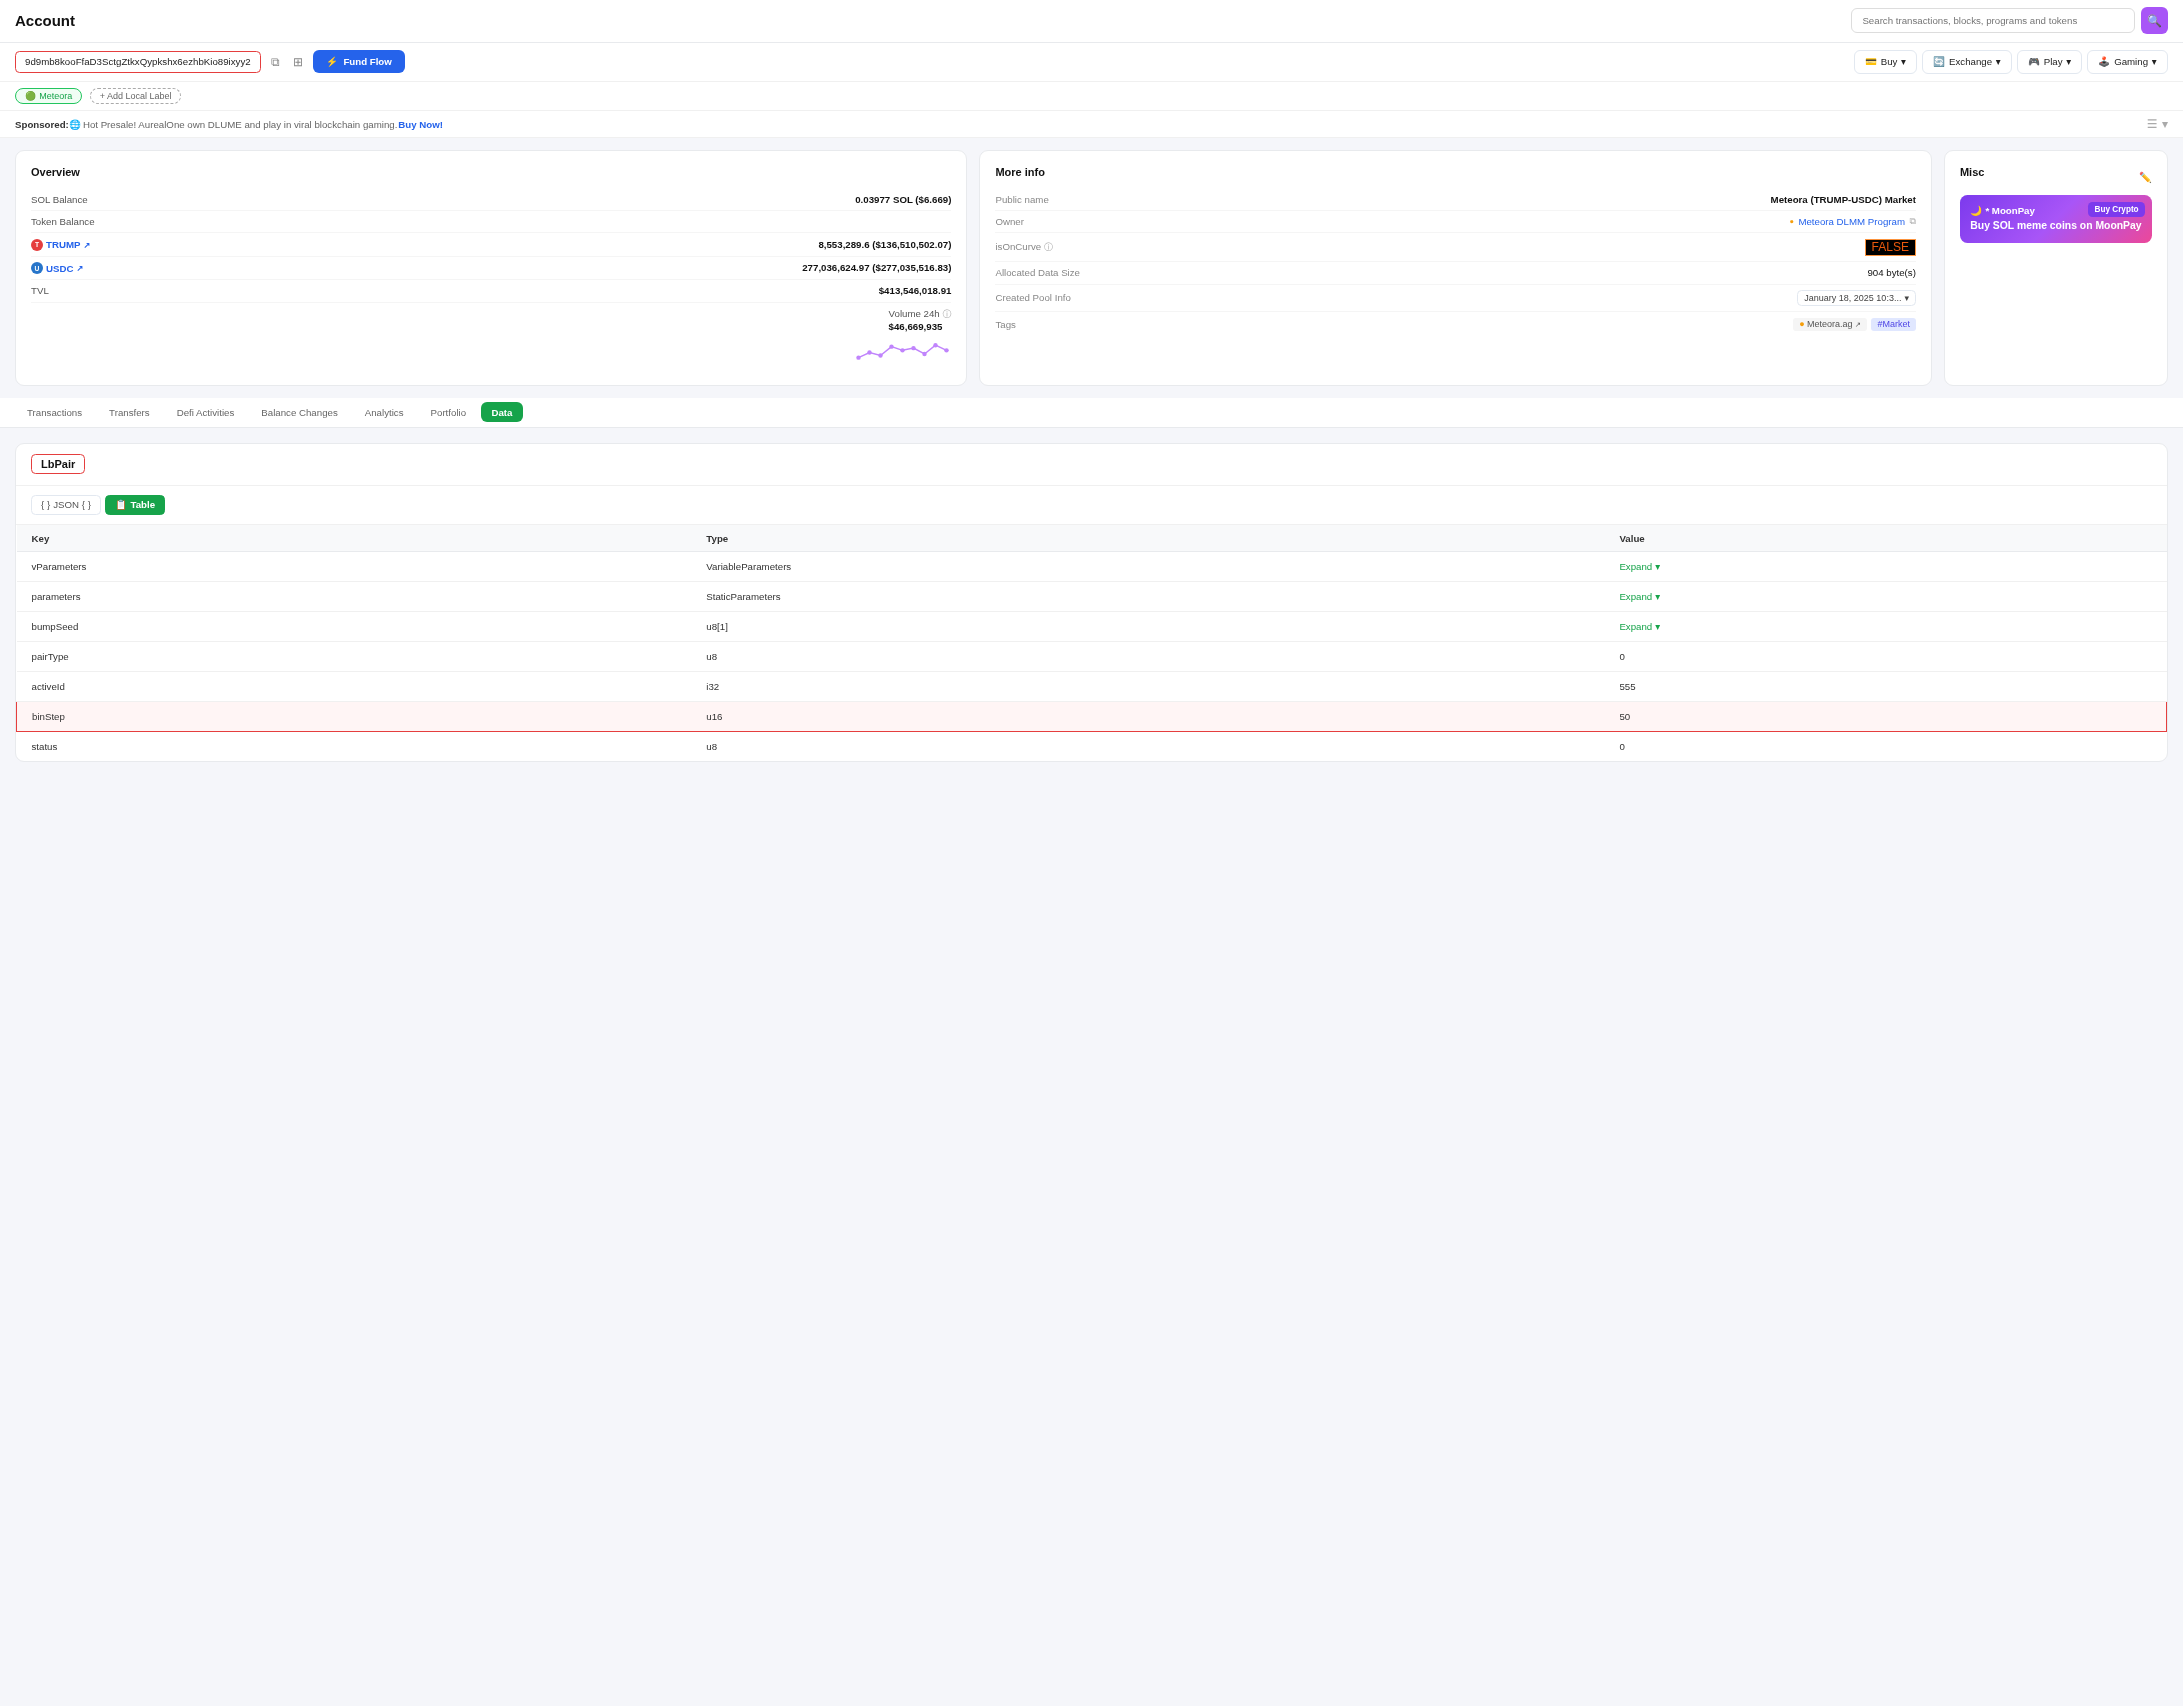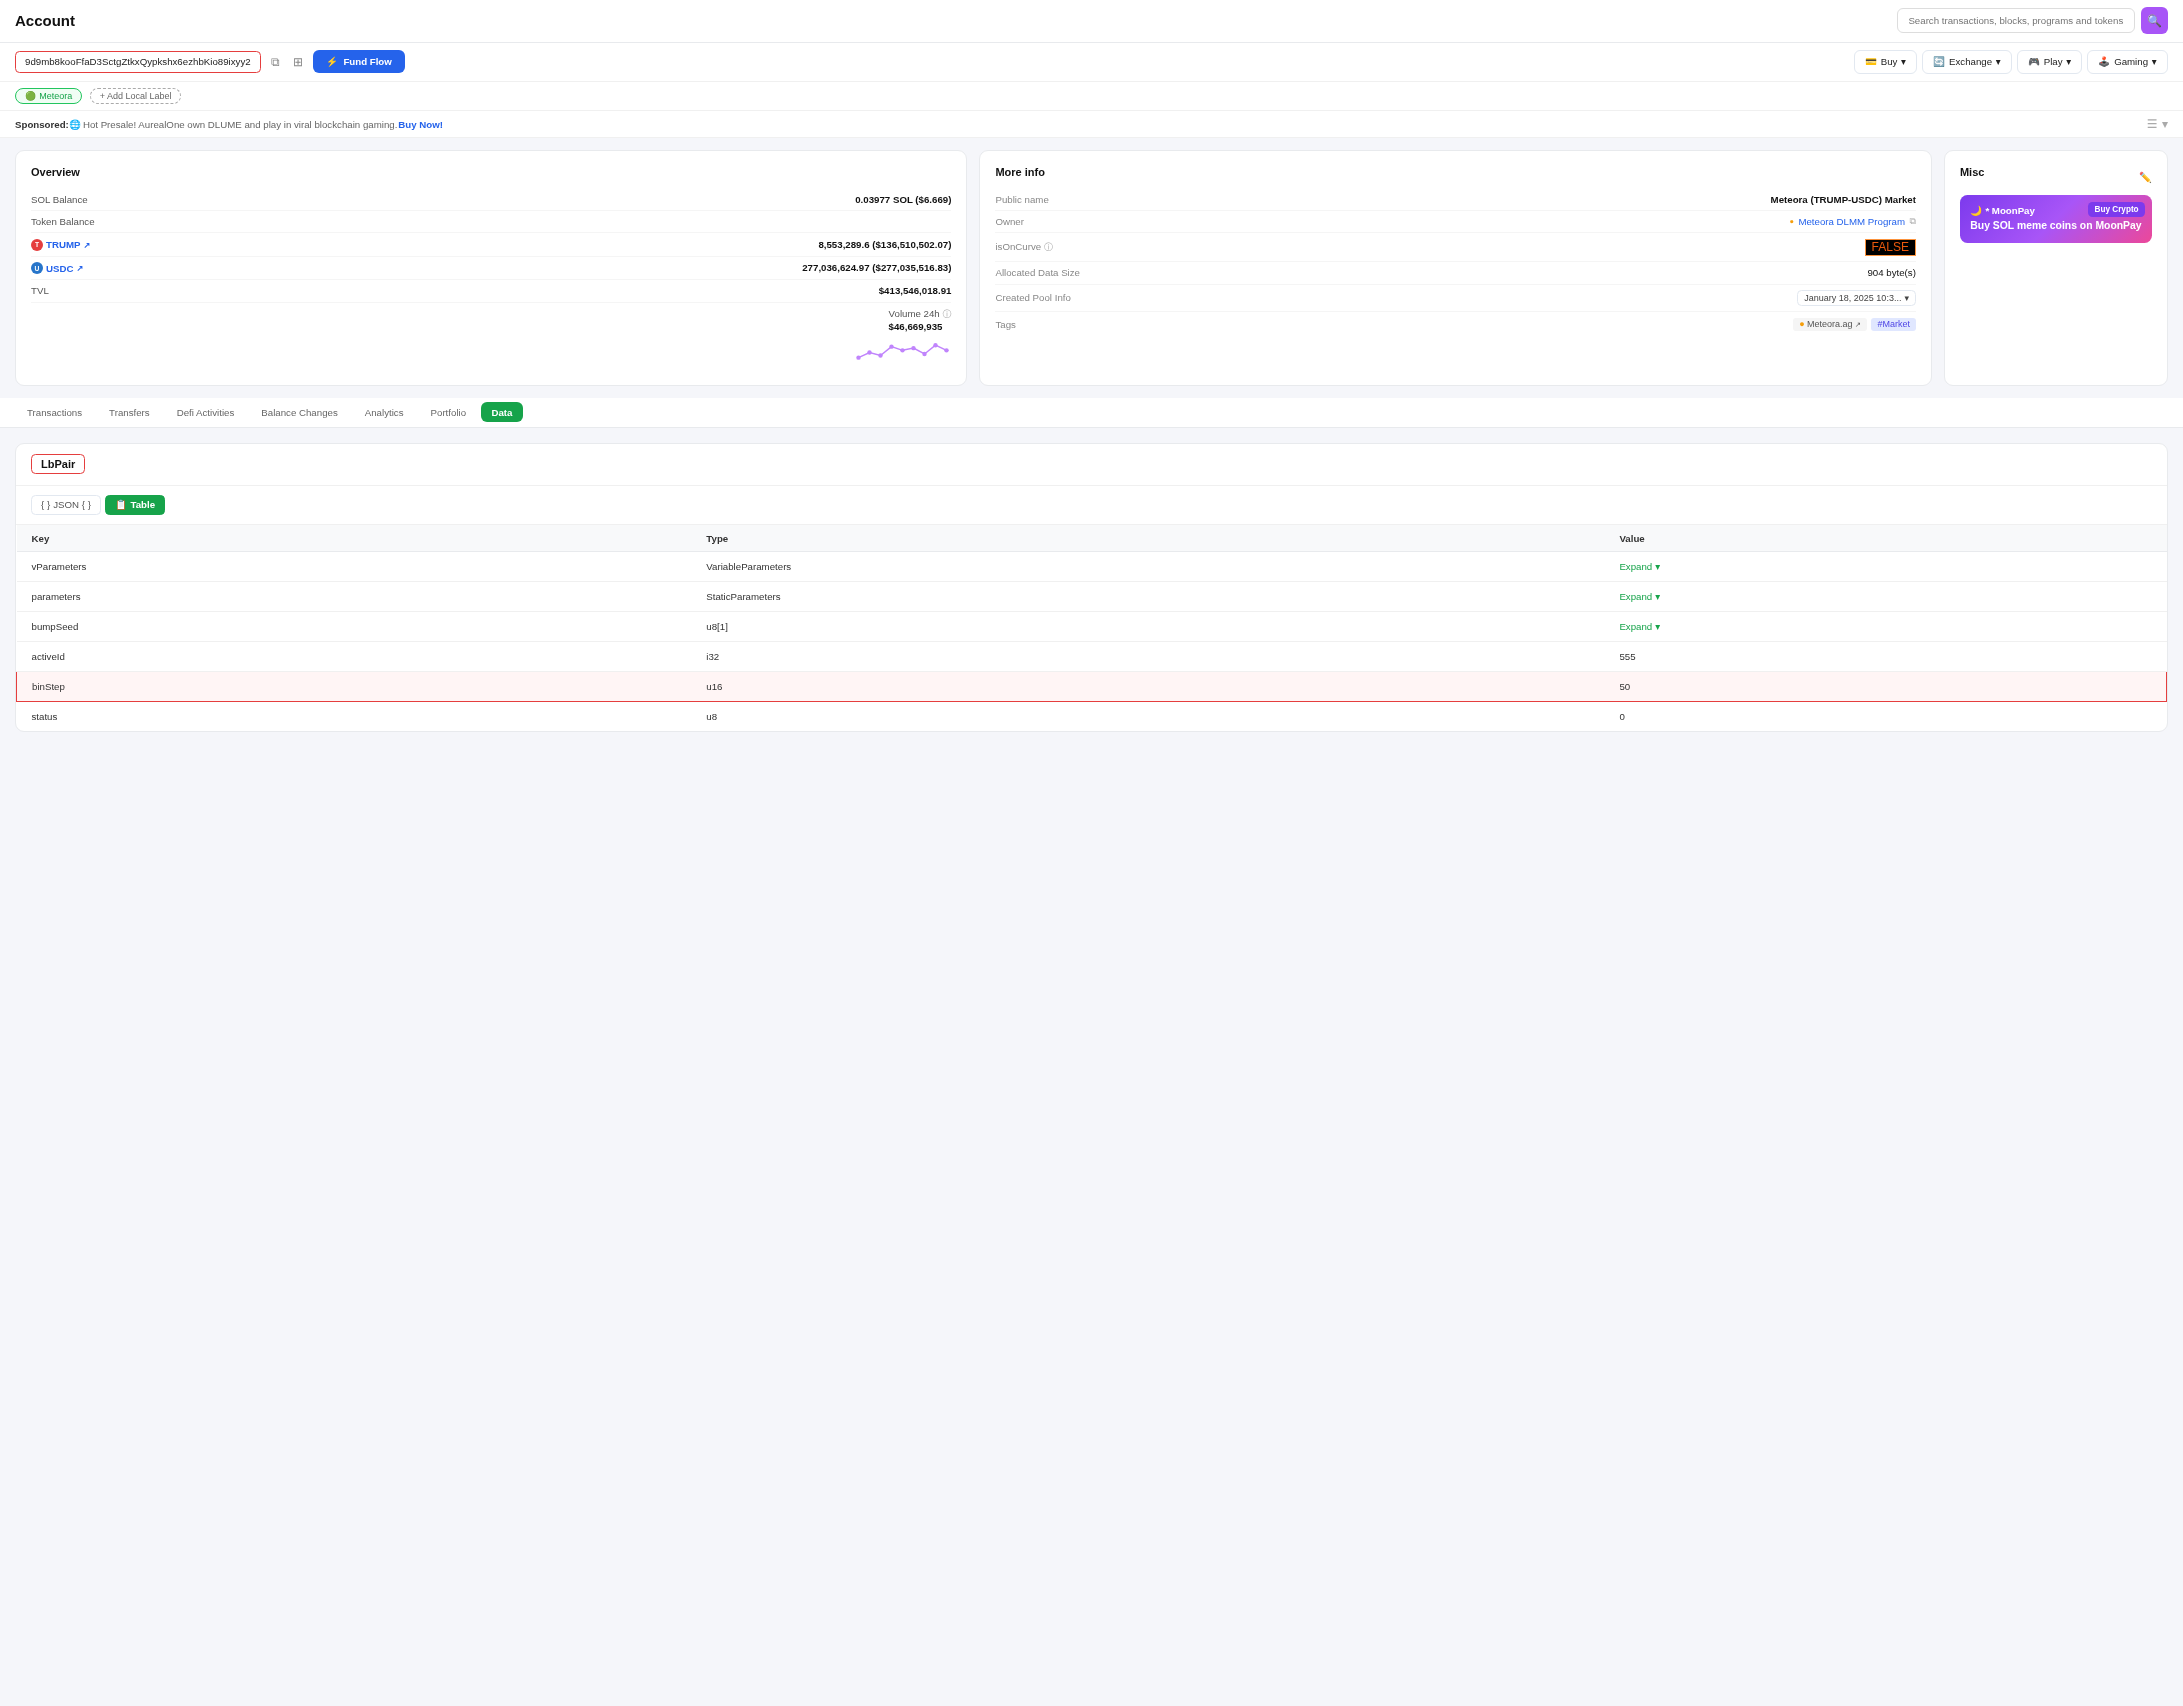--- a/index.html
+++ b/index.html
@@ -2,21 +2,21 @@
 <html style="font-size:12px"><head>
   <meta charset="utf-8">
   <style>
     * { box-sizing: border-box; margin: 0; padding: 0; }
     body { font-family: -apple-system, BlinkMacSystemFont, 'Segoe UI', sans-serif; background: #f5f6fa; color: #222; font-size: 10.4px; }
     
     
     .header { background: #fff; border-bottom: 0.7px solid #e8eaed; padding: 7.4px 15px; display: flex; align-items: center; justify-content: space-between; }
     .header-title { font-size: 15px; font-weight: 700; color: #111; }
     .search-bar { display: flex; align-items: center; gap: 6px; }
-    .search-input { border: 0.7px solid #ddd; border-radius: 6px; padding: 6px 10.4px; width: 238px; font-size: 9.7px; color: #888; outline: none; }
+    .search-input { border: 0.7px solid #ddd; border-radius: 6px; padding: 6px 10.4px; width: 284px; font-size: 9.7px; color: #888; outline: none; }
     .search-btn { background: #a855f7; border: none; border-radius: 6px; width: 27px; height: 27px; display: flex; align-items: center; justify-content: center; cursor: pointer; }
     .search-icon { color: #fff; font-size: 12px; }
     
     
     .address-bar { background: #fff; padding: 7.4px 15px; display: flex; align-items: center; gap: 7.4px; border-bottom: 0.7px solid #f0f0f0; }
     .address-box { border: 1.5px solid #e53e3e; border-radius: 4.5px; padding: 4.5px 9px; font-size: 9.7px; font-weight: 500; color: #222; background: #fff; }
     .icon-btn { background: none; border: none; cursor: pointer; padding: 3px; color: #888; font-size: 12px; }
     .fund-flow-btn { background: #2563eb; color: #fff; border: none; border-radius: 6px; padding: 6px 13.4px; font-size: 9.7px; font-weight: 600; cursor: pointer; display: flex; align-items: center; gap: 4.5px; }
     .nav-buttons { margin-left: auto; display: flex; gap: 4.5px; }
     .nav-btn { background: #fff; border: 0.7px solid #e2e8f0; border-radius: 6px; padding: 5.2px 10.4px; font-size: 9.7px; cursor: pointer; display: flex; align-items: center; gap: 3.7px; color: #222; font-weight: 500; }
@@ -335,20 +335,25 @@
             </td>
           </tr>
           <tr>
             <td>bumpSeed</td>
             <td>u8[1]</td>
             <td>
               <span class="expand-btn">Expand <span>▾</span></span>
             </td>
           </tr>
           <tr>
+            <td>pairType</td>
+            <td>u8</td>
+            <td>0</td>
+          </tr>
+          <tr>
             <td>activeId</td>
             <td>i32</td>
             <td>555</td>
           </tr>
           <tr class="highlighted-row">
             <td>binStep</td>
             <td>u16</td>
             <td>50</td>
           </tr>
           <tr>

